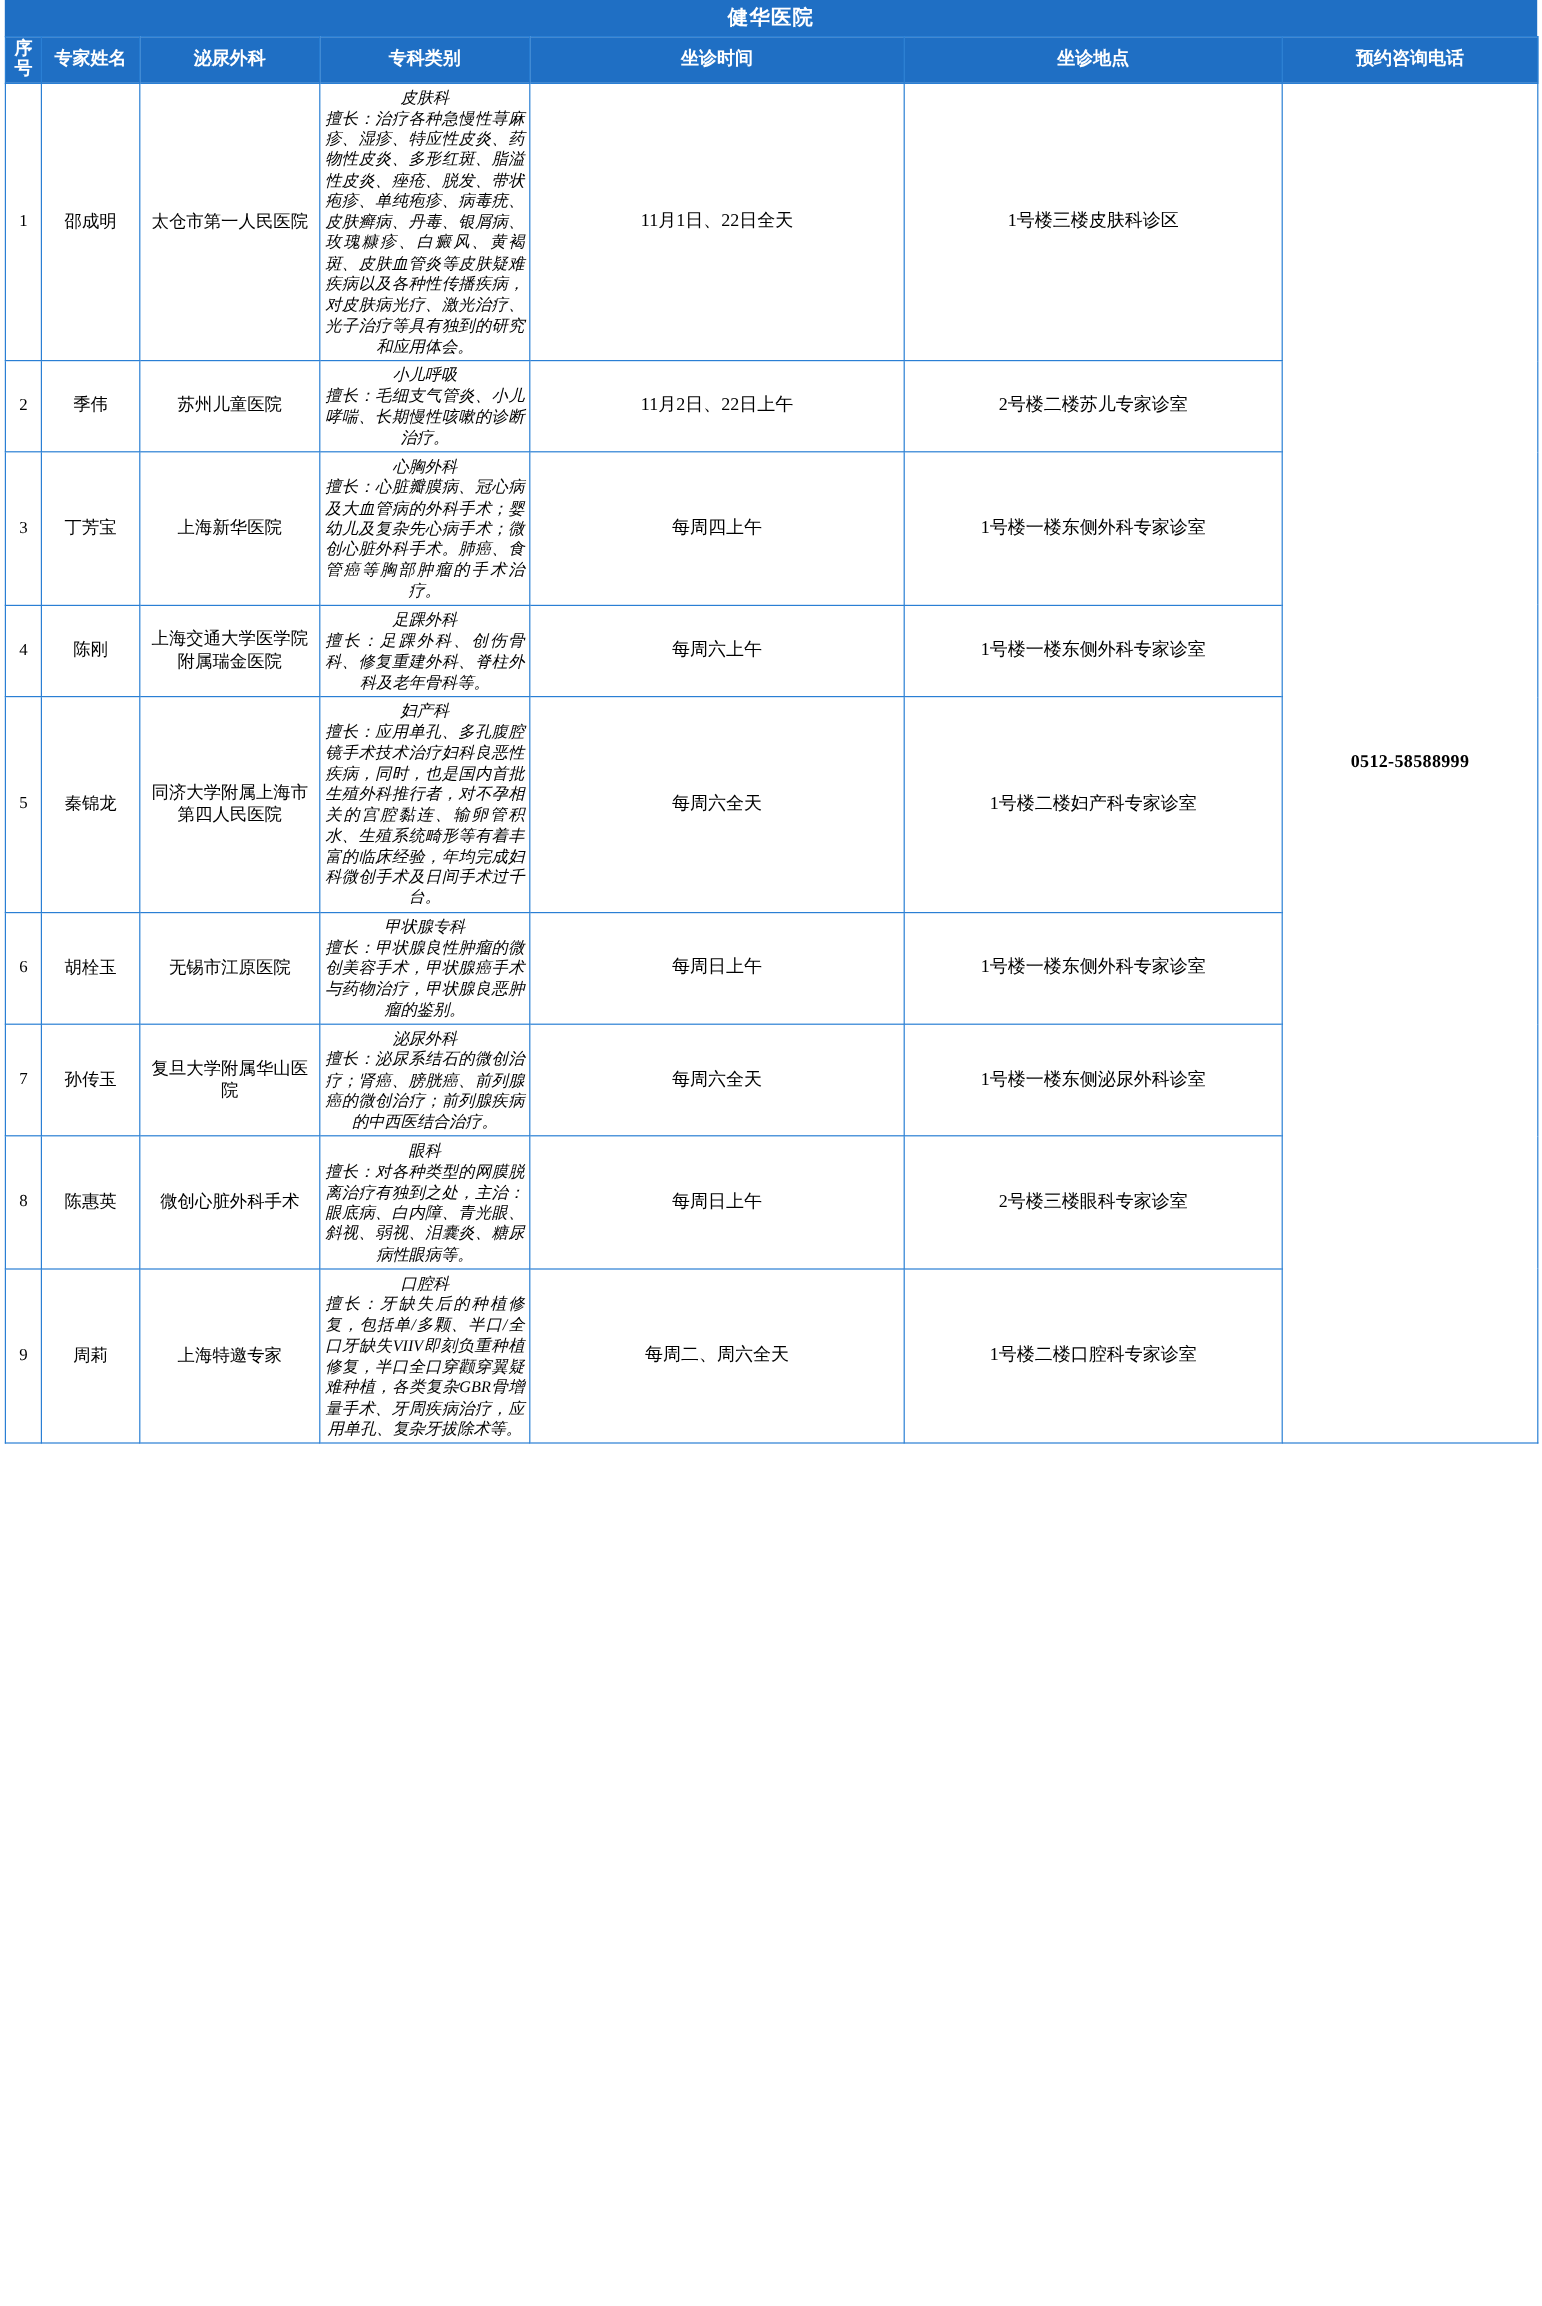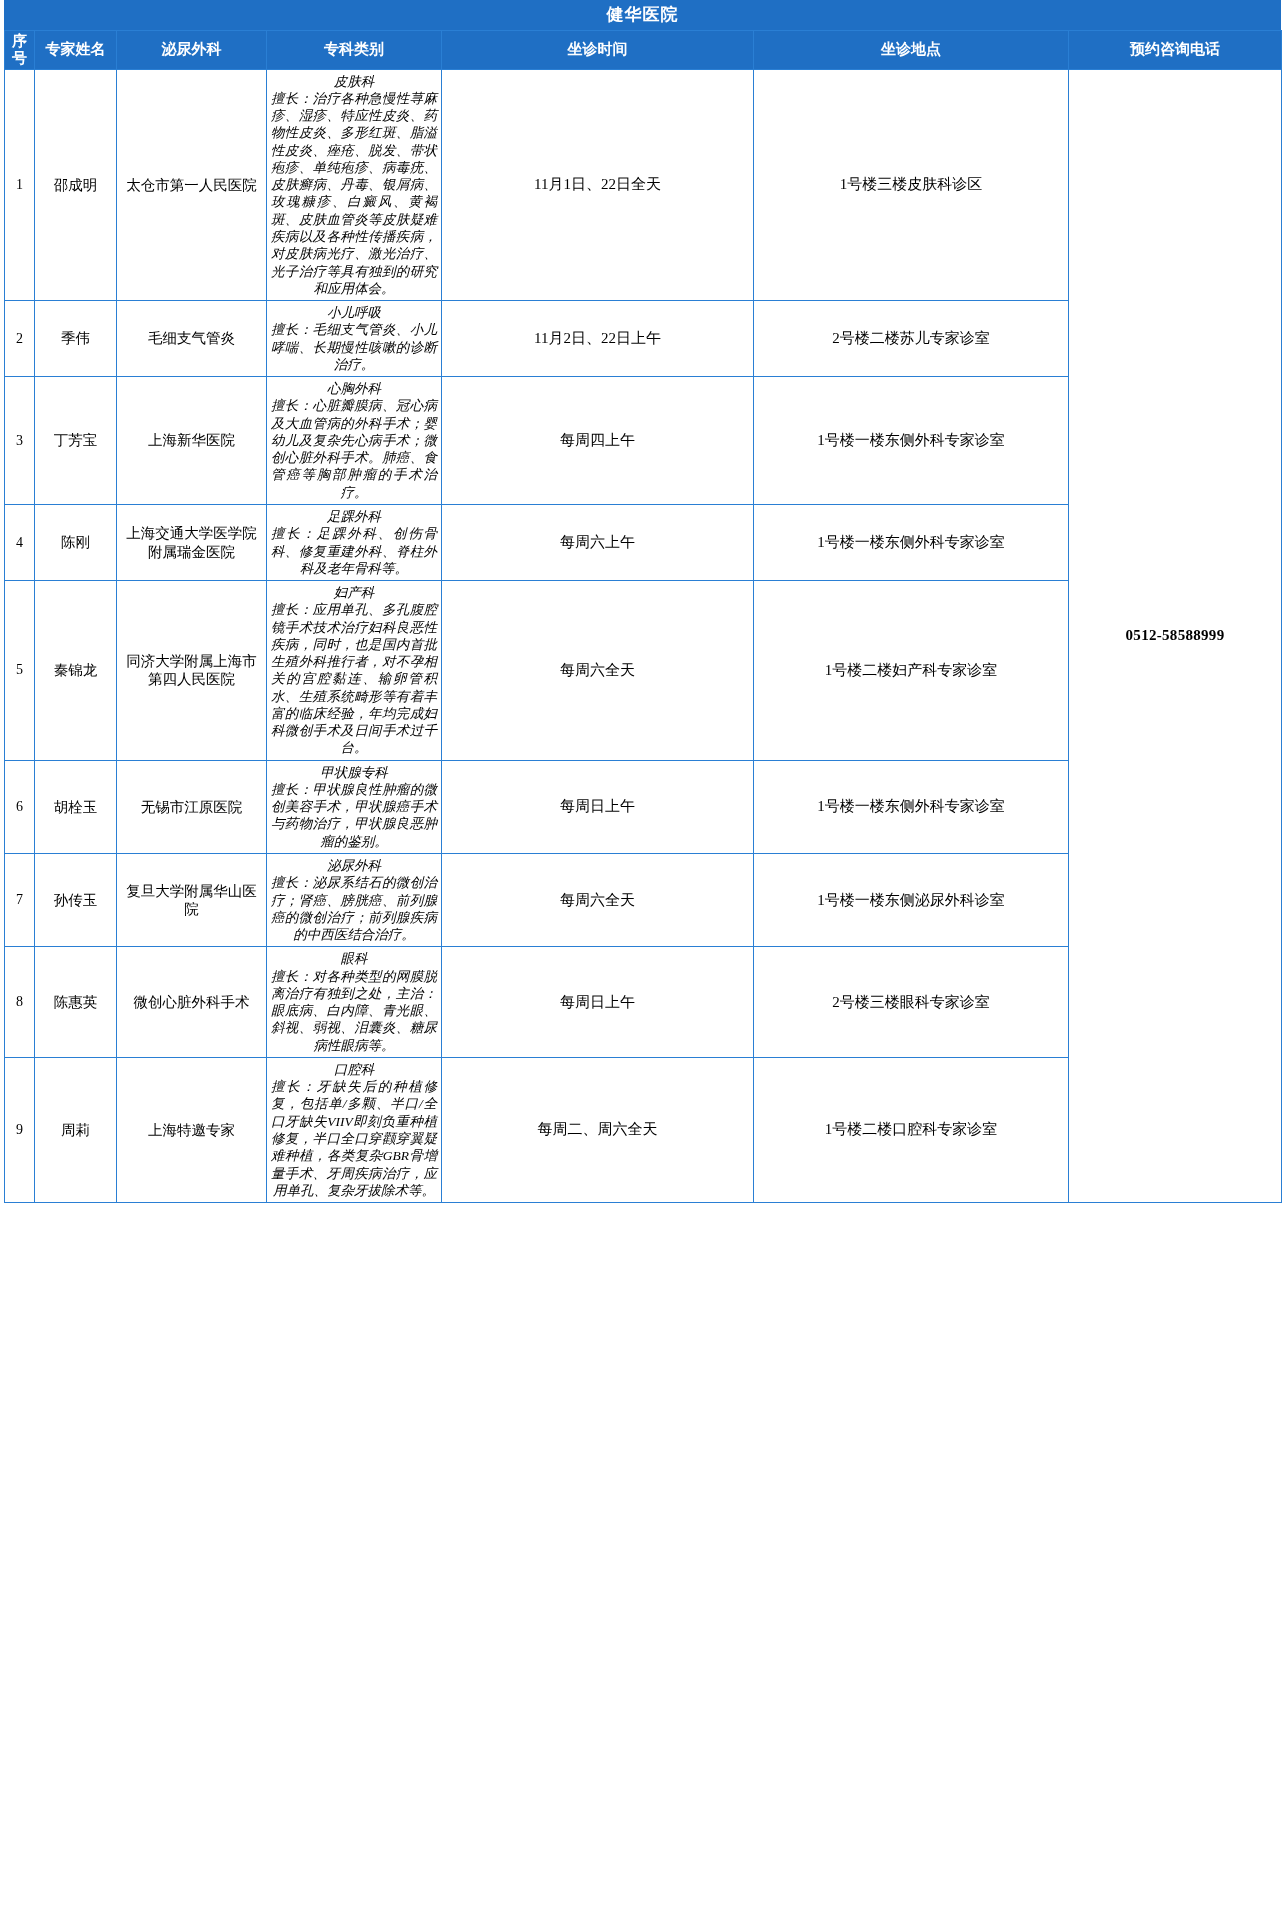--- a/index.html
+++ b/index.html
@@ -121,21 +121,21 @@
           <span class="dept-title">皮肤科</span>
           <span class="dept-desc">擅长：治疗各种急慢性荨麻疹、湿疹、特应性皮炎、药物性皮炎、多形红斑、脂溢性皮炎、痤疮、脱发、带状疱疹、单纯疱疹、病毒疣、皮肤癣病、丹毒、银屑病、玫瑰糠疹、白癜风、黄褐斑、皮肤血管炎等皮肤疑难疾病以及各种性传播疾病，对皮肤病光疗、激光治疗、光子治疗等具有独到的研究和应用体会。</span>
         </td>
         <td class="time-cell">11月1日、22日全天</td>
         <td class="place-cell">1号楼三楼皮肤科诊区</td>
         <td class="phone-cell" rowspan="9">0512-58588999</td>
       </tr>
       <tr>
         <td class="no-cell">2</td>
         <td>季伟</td>
-        <td class="hosp-cell">毛细支气管炎</td>
+        <td class="hosp-cell">苏州儿童医院</td>
         <td class="dept-cell">
           <span class="dept-title">小儿呼吸</span>
           <span class="dept-desc">擅长：毛细支气管炎、小儿哮喘、长期慢性咳嗽的诊断治疗。</span>
         </td>
         <td class="time-cell">11月2日、22日上午</td>
         <td class="place-cell">2号楼二楼苏儿专家诊室</td>
       </tr>
       <tr>
         <td class="no-cell">3</td>
         <td>丁芳宝</td>

